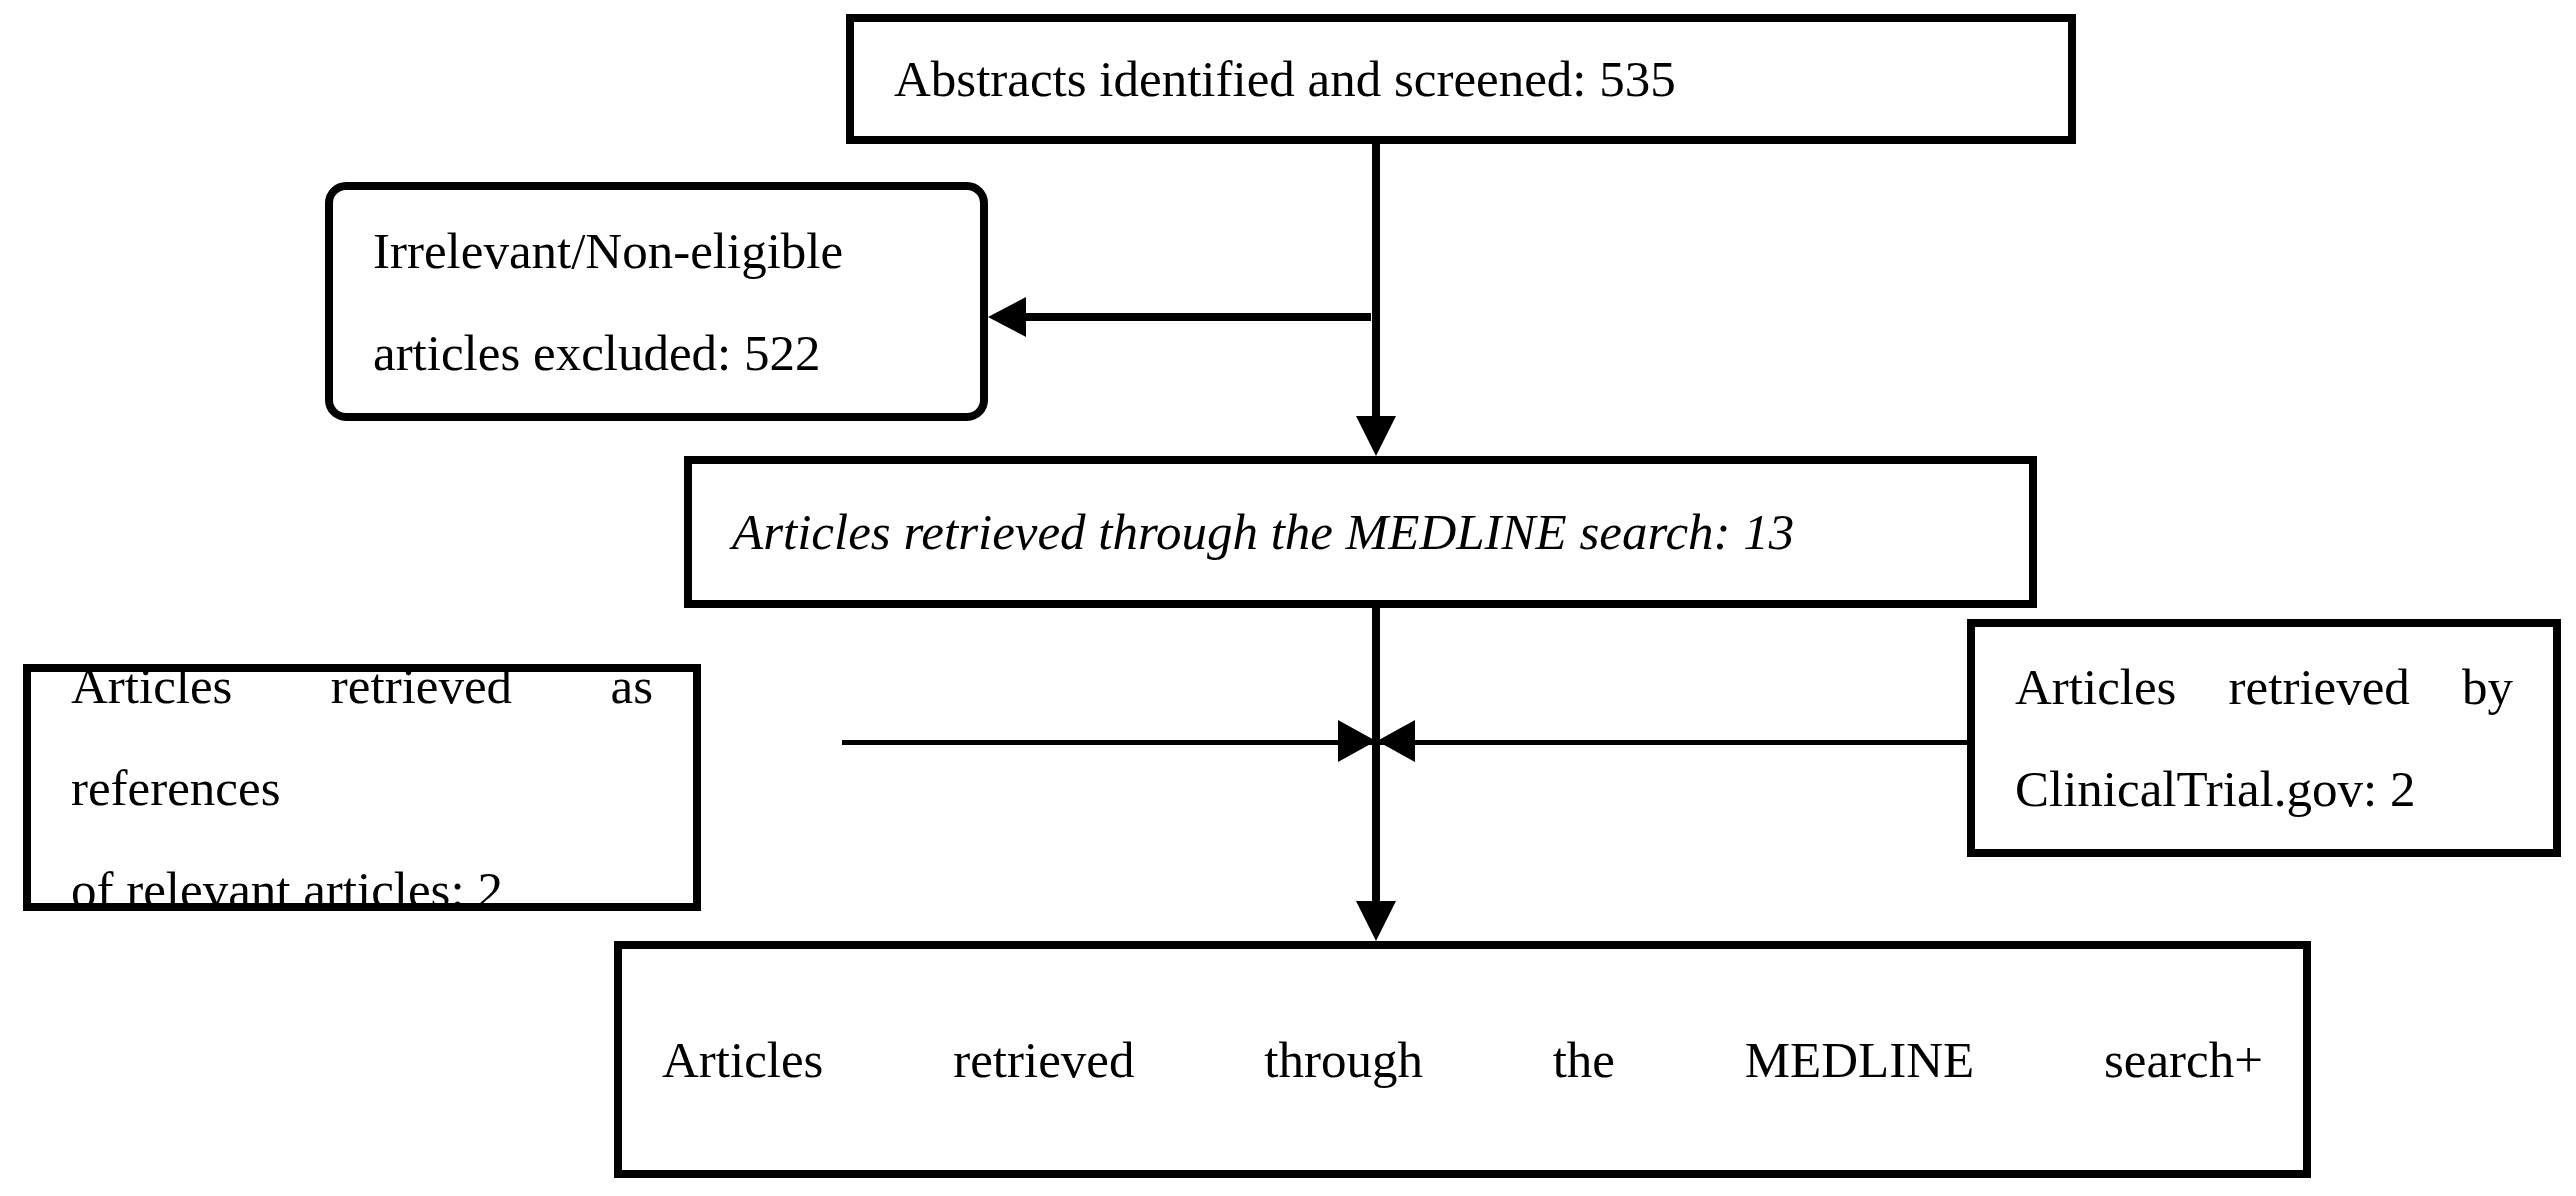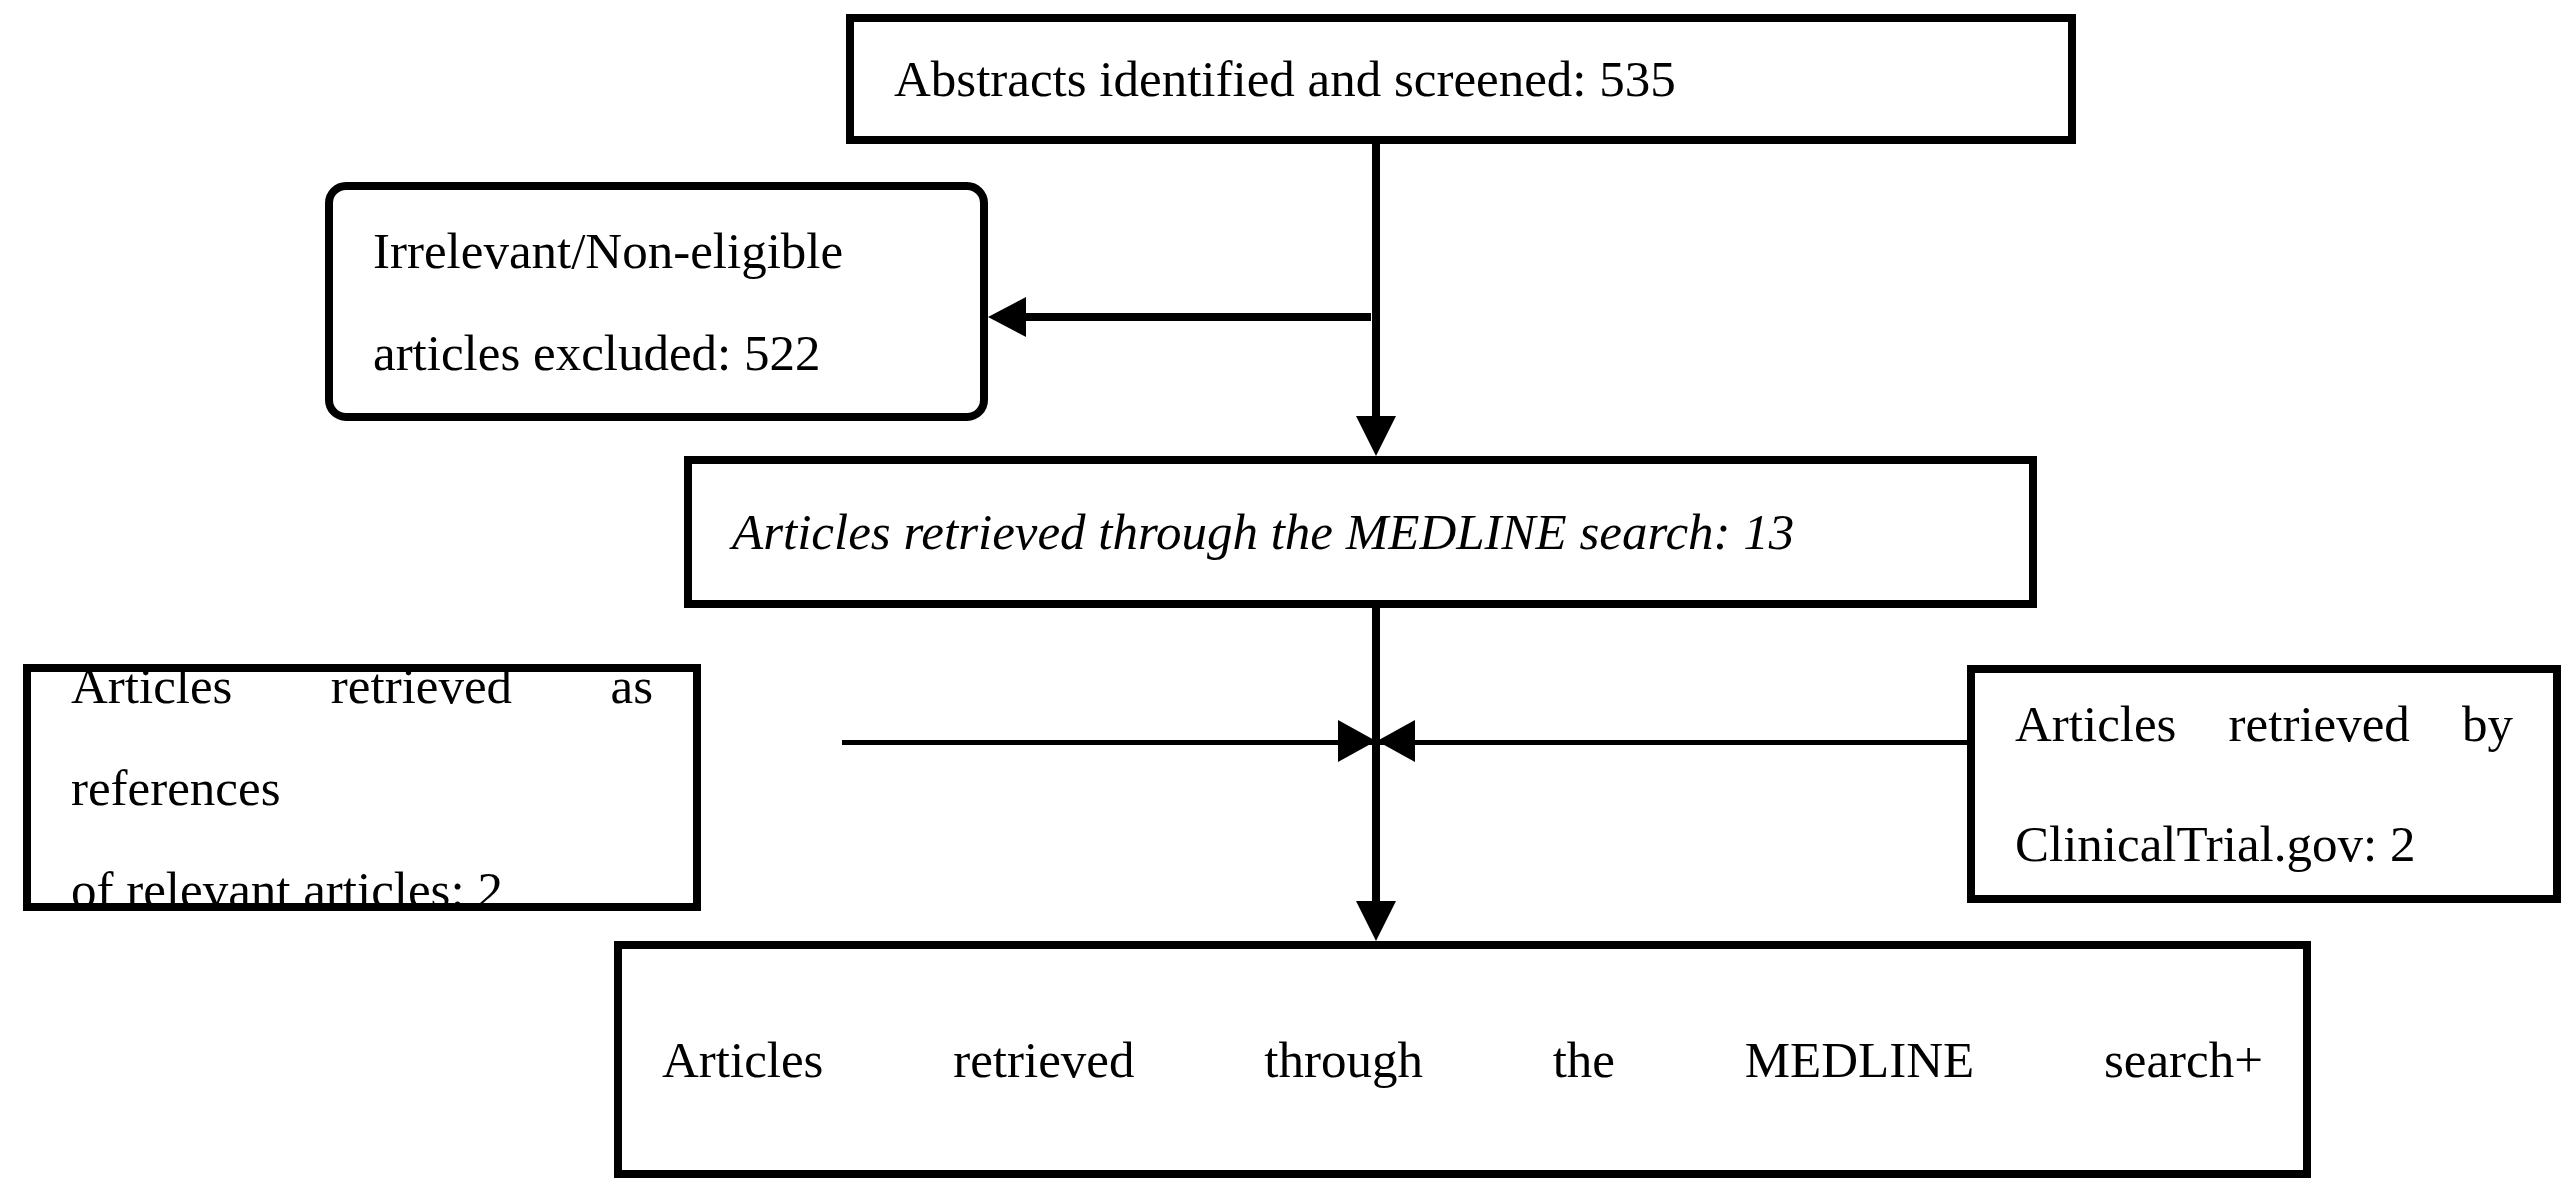--- a/index.html
+++ b/index.html
@@ -57,21 +57,21 @@
     border-bottom: 21.6px solid transparent;
     border-right: 38px solid #000000;
   }
   .bold { font-weight: bold; }
 
   
   #box-screened      { left: 826px; top: 14.4px;   width: 1230px; height: 130px; margin-left: 20px; }
   #box-excluded      { left: 325px;  top: 182px;  width: 663px;  height: 239px; border-radius: 21px; }
   #box-medline       { left: 684px;  top: 456px;  width: 1353px; height: 152px; font-style: italic; }
   #box-references    { left: 23px;   top: 664px;  width: 678px; height: 247px; font-family: Liberation Serif, serif; }
-  #box-clinicaltrial { left: 1967px; top: 665px;  width: 594px;  height: 238px; justify-content: space-between; }
+  #box-clinicaltrial { left: 1967px; top: 619px;  width: 594px;  height: 238px; }
   #box-total         { left: 614px;  top: 941px; width: 1697px; height: 237px; }
 
   
   #stem-top          { left: 1372px; top: 144px;  width: 8px;  height: 272px; }
   #arrow-into-medline{ left: 1356px; top: 416px; }
   #branch-exclude    { left: 1025px; top: 313px;  width: 346px; height: 8px; }
   #arrow-into-excluded { left: 988px; top: 297px; }
   #stem-mid          { left: 1372px; top: 608px;  width: 8px;  height: 294px; }
   #arrow-into-total  { left: 1356px; top: 901px; }
   #side-line         { left: 842px; top: 740px; width: 1125px; height: 5px; }

